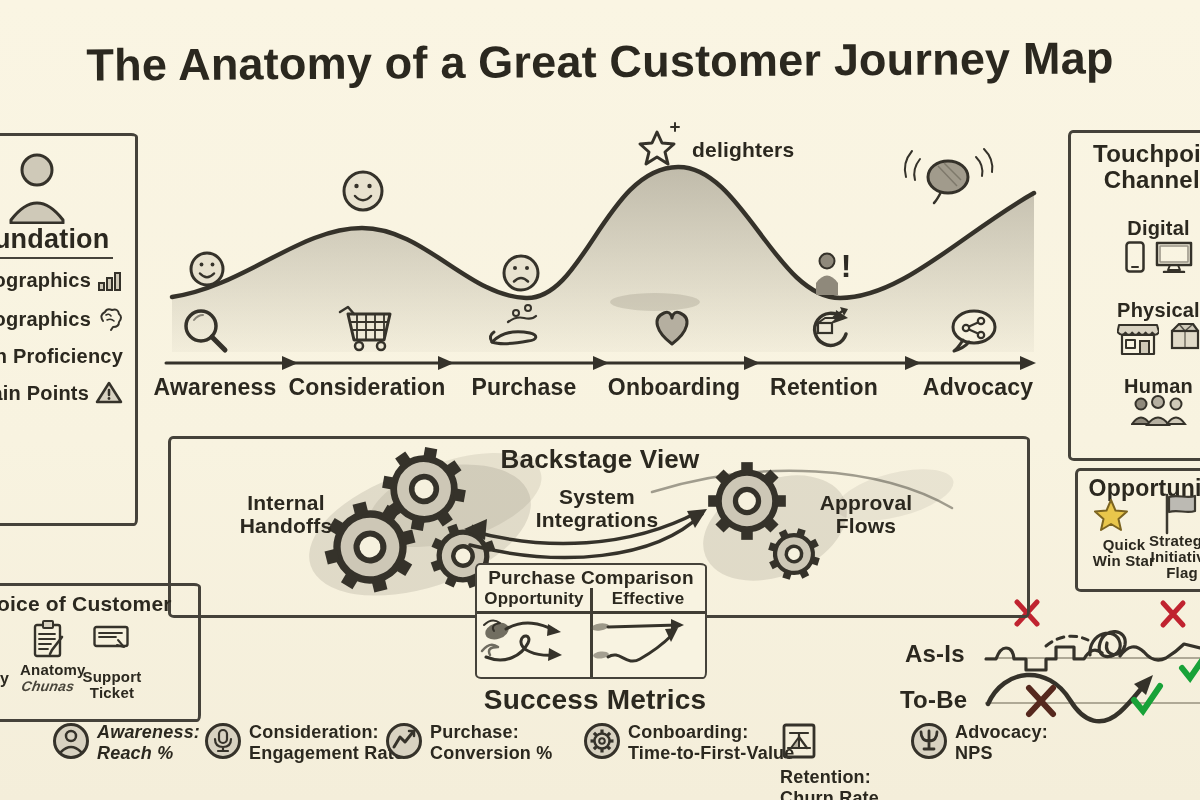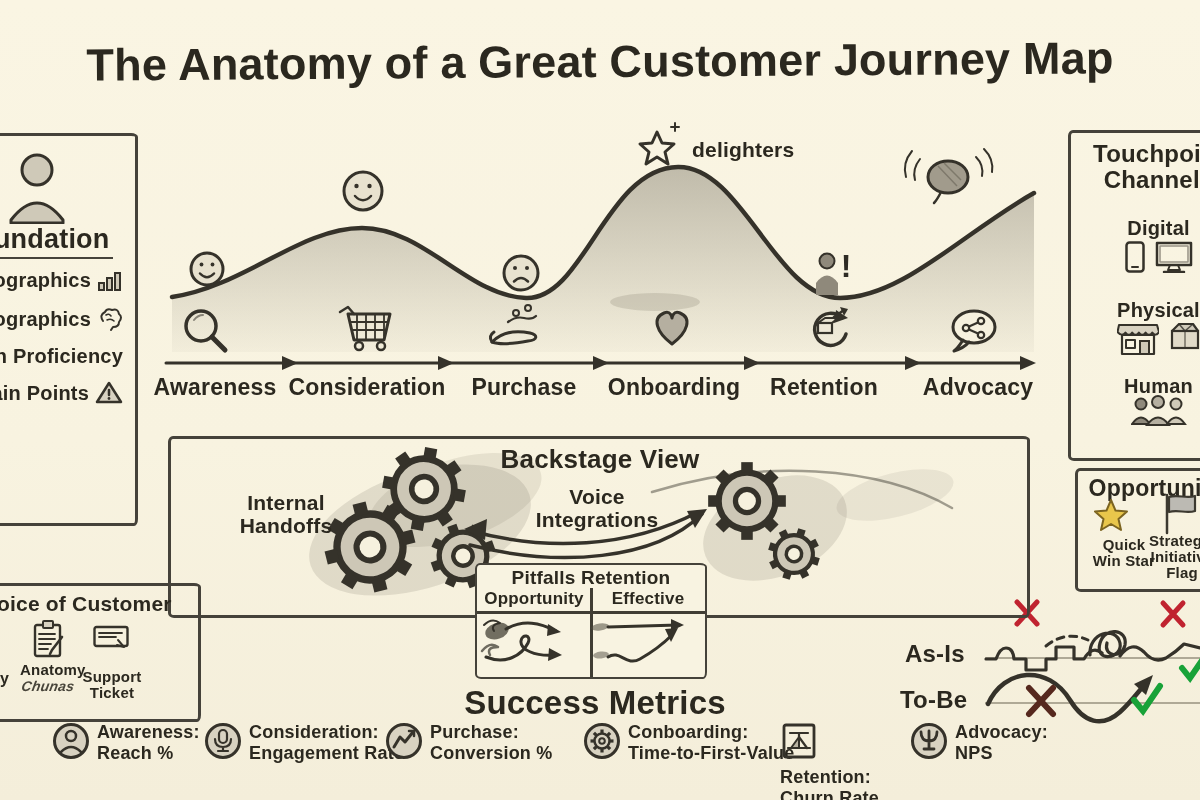--- a/index.html
+++ b/index.html
@@ -279,24 +279,25 @@
         <path d="M 16 30 Q 27 15 38 30 Z" fill="#b5afa0" stroke="#35322a" stroke-width="2"></path>
         <circle cx="45" cy="9" r="5.5" fill="#cfc9b8" stroke="#35322a" stroke-width="2"></circle>
         <path d="M 36 29 Q 45 16 54 29 Z" fill="#cfc9b8" stroke="#35322a" stroke-width="2"></path>
       </svg>
     </div>
   </div>
 
   <div class="panel" style="left:168px;top:436px;width:856px;height:176px;border-width:3px;"></div>
   <div class="abs hand ctr" style="left:600px;top:444px;font-size:26px;white-space:nowrap;">Backstage View</div>
   <div class="abs hand bk-label" style="left:286px;top:492px;width:130px;">Internal Handoffs</div>
-  <div class="abs hand bk-label" style="left:597px;top:486px;width:150px;">Voice Integrations</div>
+  <div class="abs hand bk-label" style="left:597px;top:486px;width:150px;">System Integrations</div>
+  <div class="abs hand bk-label" style="left:866px;top:492px;width:120px;">Approval Flows</div>
 
   <div class="panel" style="left:475px;top:563px;width:228px;height:112px;background:#f8f3e1;border-width:2.5px;">
-    <div class="abs hand" style="left:0;top:2px;width:100%;text-align:center;font-size:19px;">Pitfalls Retention</div>
+    <div class="abs hand" style="left:0;top:2px;width:100%;text-align:center;font-size:19px;">Purchase Comparison</div>
     <div class="pitfalls-divider" style="left:calc(50% - 1px);top:23px;bottom:0;width:2.5px;"></div>
     <div class="pitfalls-divider" style="left:0;top:46px;height:2.5px;width:100%;"></div>
     <div class="abs hand" style="left:0;top:24px;width:50%;text-align:center;font-size:17px;">Opportunity</div>
     <div class="abs hand" style="left:50%;top:24px;width:50%;text-align:center;font-size:17px;">Effective</div>
     <svg class="abs" style="left:1px;top:50px;" width="222" height="56" viewBox="0 0 222 56">
       <g>
         <ellipse cx="19" cy="16" rx="12" ry="8" fill="#504c41" opacity=".8" transform="rotate(-18 19 16)"></ellipse>
         <path d="M 6 10 q 8 -8 16 -2 q -10 2 -6 8" class="ink" stroke-width="2"></path>
         <path d="M 28 14 C 46 4 62 8 78 16" class="ink" stroke-width="3"></path>
         <path d="M 70 9 L 83 17 L 69 21 Z" fill="#35322a"></path>
@@ -308,21 +309,21 @@
         <ellipse cx="122" cy="12" rx="9" ry="3.5" fill="#504c41" opacity=".55" transform="rotate(-8 122 12)"></ellipse>
         <path d="M 130 12 L 200 10" class="ink" stroke-width="3"></path>
         <path d="M 193 4 L 206 10 L 193 16 Z" fill="#35322a"></path>
         <ellipse cx="123" cy="40" rx="8" ry="3.5" fill="#504c41" opacity=".5" transform="rotate(-6 123 40)"></ellipse>
         <path d="M 130 42 C 142 34 148 52 162 44 C 176 36 186 28 194 20" class="ink" stroke-width="3"></path>
         <path d="M 187 14 L 200 13 L 193 27 Z" fill="#35322a"></path>
       </g>
     </svg>
   </div>
 
-  <div class="abs hand ctr" style="left:595px;top:684px;font-size:33px;white-space:nowrap;">Success Metrics</div>
+  <div class="abs hand ctr" style="left:595px;top:684px;font-size:28px;white-space:nowrap;">Success Metrics</div>
 
   <div class="panel" style="left:-45px;top:583px;width:240px;height:133px;">
     <div class="abs hand" style="left:0;top:6px;width:100%;text-align:center;font-size:21px;white-space:nowrap;">Voice of Customer</div>
     <span class="abs hand" style="left:42px;top:84px;font-size:16px;">y</span>
     <div class="abs" style="left:62px;top:34px;width:56px;text-align:center;">
       <svg width="32" height="38" viewBox="0 0 32 38">
         <rect x="3" y="5" width="25" height="31" rx="2" class="ink" stroke-width="2.4"></rect>
         <rect x="11" y="1" width="10" height="7" rx="1" fill="#d8d2c1" stroke="#35322a" stroke-width="2"></rect>
         <path d="M 7 14 H 23 M 7 19 H 23 M 7 24 H 19 M 7 29 H 16" class="ink" stroke-width="1.8"></path>
         <path d="M 20 30 L 30 17 M 20 30 l -2 4" class="ink" stroke-width="2.6"></path>
@@ -349,21 +350,21 @@
       <line x1="5" y1="2" x2="5" y2="40" stroke="#3c3930" stroke-width="2.5" stroke-linecap="round"></line>
       <path d="M 7 4 C 16 1 24 6 33 3 L 33 18 C 24 21 16 16 7 19 Z" fill="#bcbab3" stroke="#3c3930" stroke-width="2.2" stroke-linejoin="round"></path>
     </svg>
     <div class="abs hand small-label" style="left:34px;top:66px;width:72px;margin-left:12px;">Quick Win Star</div>
     <div class="abs hand small-label" style="left:104px;top:62px;width:78px;">Strategic Initiative Flag</div>
   </div>
 
   <div class="abs hand" style="left:905px;top:640px;font-size:24px;">As-Is</div>
   <div class="abs hand" style="left:900px;top:686px;font-size:24px;">To-Be</div>
 
-  <div class="metric" style="left:52px;top:722px;">
+  <div class="metric" style="left:52px;top:722px;font-style:italic;">
     <svg width="38" height="38" viewBox="0 0 38 38">
       <circle cx="19" cy="19" r="16.5" fill="#d8d2c1" stroke="#35322a" stroke-width="3"></circle>
       <circle cx="19" cy="14" r="5" class="ink" stroke-width="2.5"></circle>
       <path d="M 9 30 Q 19 20 29 30" class="ink" stroke-width="2.5"></path>
     </svg>
     <div class="txt hand">
         <div>Awareness:</div>
         <div>Reach %</div>
       </div>
   </div>

